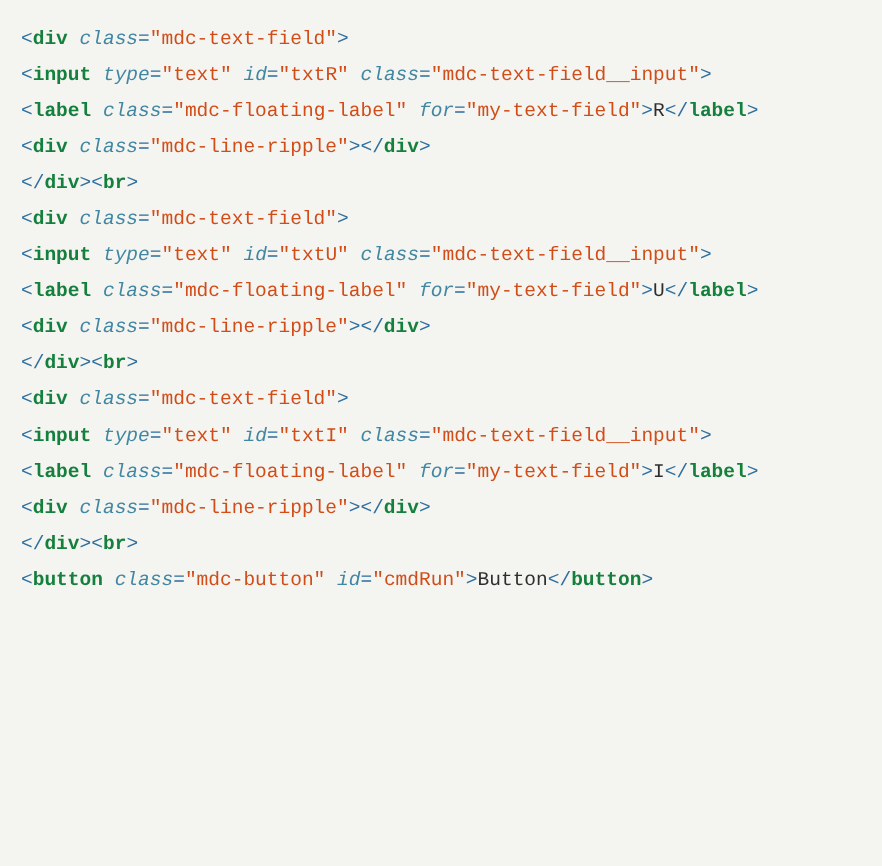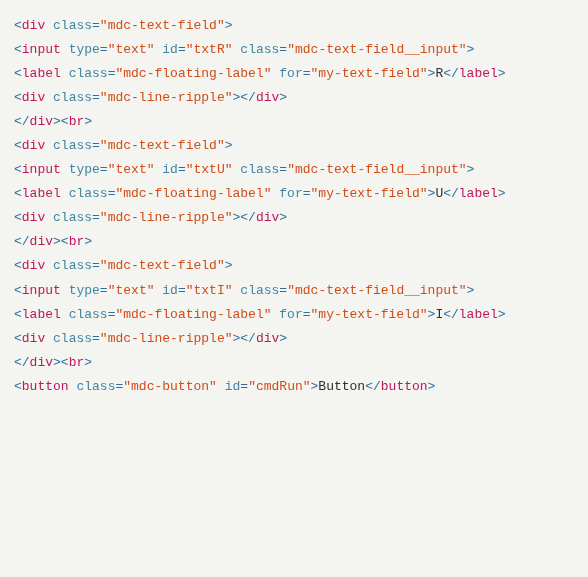--- a/index.html
+++ b/index.html
@@ -11,21 +11,21 @@
     line-height: 1.85;
     color: #24292e;
     width: 588px;
     box-sizing: border-box;
   }
   .code-block {
     white-space: pre-wrap;
     word-break: break-all;
   }
   .p  { color: #2f6f9f; }  
-  .tg { color: #be185d; }  
-  .an { color: #4187a3; }  
+  .tg { color: #15803d; font-weight: bold; }  
+  .an { color: #4187a3; font-style: italic; }  
   .av { color: #d24c18; }  
   .tx { color: #2e2e2e; }  
 </style>
 </head>
 <body>
 
 <div class="code-block" id="code"><div><span class="p">&lt;</span><span class="tg">div</span><span class="tx"> </span><span class="an">class</span><span class="p">=</span><span class="av">"mdc-text-field"</span><span class="p">&gt;</span></div><div><span class="p">&lt;</span><span class="tg">input</span><span class="tx"> </span><span class="an">type</span><span class="p">=</span><span class="av">"text"</span><span class="tx"> </span><span class="an">id</span><span class="p">=</span><span class="av">"txtR"</span><span class="tx"> </span><span class="an">class</span><span class="p">=</span><span class="av">"mdc-text-field__input"</span><span class="p">&gt;</span></div><div><span class="p">&lt;</span><span class="tg">label</span><span class="tx"> </span><span class="an">class</span><span class="p">=</span><span class="av">"mdc-floating-label"</span><span class="tx"> </span><span class="an">for</span><span class="p">=</span><span class="av">"my-text-field"</span><span class="p">&gt;</span><span class="tx">R</span><span class="p">&lt;/</span><span class="tg">label</span><span class="p">&gt;</span></div><div><span class="p">&lt;</span><span class="tg">div</span><span class="tx"> </span><span class="an">class</span><span class="p">=</span><span class="av">"mdc-line-ripple"</span><span class="p">&gt;</span><span class="p">&lt;/</span><span class="tg">div</span><span class="p">&gt;</span></div><div><span class="p">&lt;/</span><span class="tg">div</span><span class="p">&gt;</span><span class="p">&lt;</span><span class="tg">br</span><span class="p">&gt;</span></div><div><span class="p">&lt;</span><span class="tg">div</span><span class="tx"> </span><span class="an">class</span><span class="p">=</span><span class="av">"mdc-text-field"</span><span class="p">&gt;</span></div><div><span class="p">&lt;</span><span class="tg">input</span><span class="tx"> </span><span class="an">type</span><span class="p">=</span><span class="av">"text"</span><span class="tx"> </span><span class="an">id</span><span class="p">=</span><span class="av">"txtU"</span><span class="tx"> </span><span class="an">class</span><span class="p">=</span><span class="av">"mdc-text-field__input"</span><span class="p">&gt;</span></div><div><span class="p">&lt;</span><span class="tg">label</span><span class="tx"> </span><span class="an">class</span><span class="p">=</span><span class="av">"mdc-floating-label"</span><span class="tx"> </span><span class="an">for</span><span class="p">=</span><span class="av">"my-text-field"</span><span class="p">&gt;</span><span class="tx">U</span><span class="p">&lt;/</span><span class="tg">label</span><span class="p">&gt;</span></div><div><span class="p">&lt;</span><span class="tg">div</span><span class="tx"> </span><span class="an">class</span><span class="p">=</span><span class="av">"mdc-line-ripple"</span><span class="p">&gt;</span><span class="p">&lt;/</span><span class="tg">div</span><span class="p">&gt;</span></div><div><span class="p">&lt;/</span><span class="tg">div</span><span class="p">&gt;</span><span class="p">&lt;</span><span class="tg">br</span><span class="p">&gt;</span></div><div><span class="p">&lt;</span><span class="tg">div</span><span class="tx"> </span><span class="an">class</span><span class="p">=</span><span class="av">"mdc-text-field"</span><span class="p">&gt;</span></div><div><span class="p">&lt;</span><span class="tg">input</span><span class="tx"> </span><span class="an">type</span><span class="p">=</span><span class="av">"text"</span><span class="tx"> </span><span class="an">id</span><span class="p">=</span><span class="av">"txtI"</span><span class="tx"> </span><span class="an">class</span><span class="p">=</span><span class="av">"mdc-text-field__input"</span><span class="p">&gt;</span></div><div><span class="p">&lt;</span><span class="tg">label</span><span class="tx"> </span><span class="an">class</span><span class="p">=</span><span class="av">"mdc-floating-label"</span><span class="tx"> </span><span class="an">for</span><span class="p">=</span><span class="av">"my-text-field"</span><span class="p">&gt;</span><span class="tx">I</span><span class="p">&lt;/</span><span class="tg">label</span><span class="p">&gt;</span></div><div><span class="p">&lt;</span><span class="tg">div</span><span class="tx"> </span><span class="an">class</span><span class="p">=</span><span class="av">"mdc-line-ripple"</span><span class="p">&gt;</span><span class="p">&lt;/</span><span class="tg">div</span><span class="p">&gt;</span></div><div><span class="p">&lt;/</span><span class="tg">div</span><span class="p">&gt;</span><span class="p">&lt;</span><span class="tg">br</span><span class="p">&gt;</span></div><div><span class="p">&lt;</span><span class="tg">button</span><span class="tx"> </span><span class="an">class</span><span class="p">=</span><span class="av">"mdc-button"</span><span class="tx"> </span><span class="an">id</span><span class="p">=</span><span class="av">"cmdRun"</span><span class="p">&gt;</span><span class="tx">Button</span><span class="p">&lt;/</span><span class="tg">button</span><span class="p">&gt;</span></div></div>
 
 </body></html>

